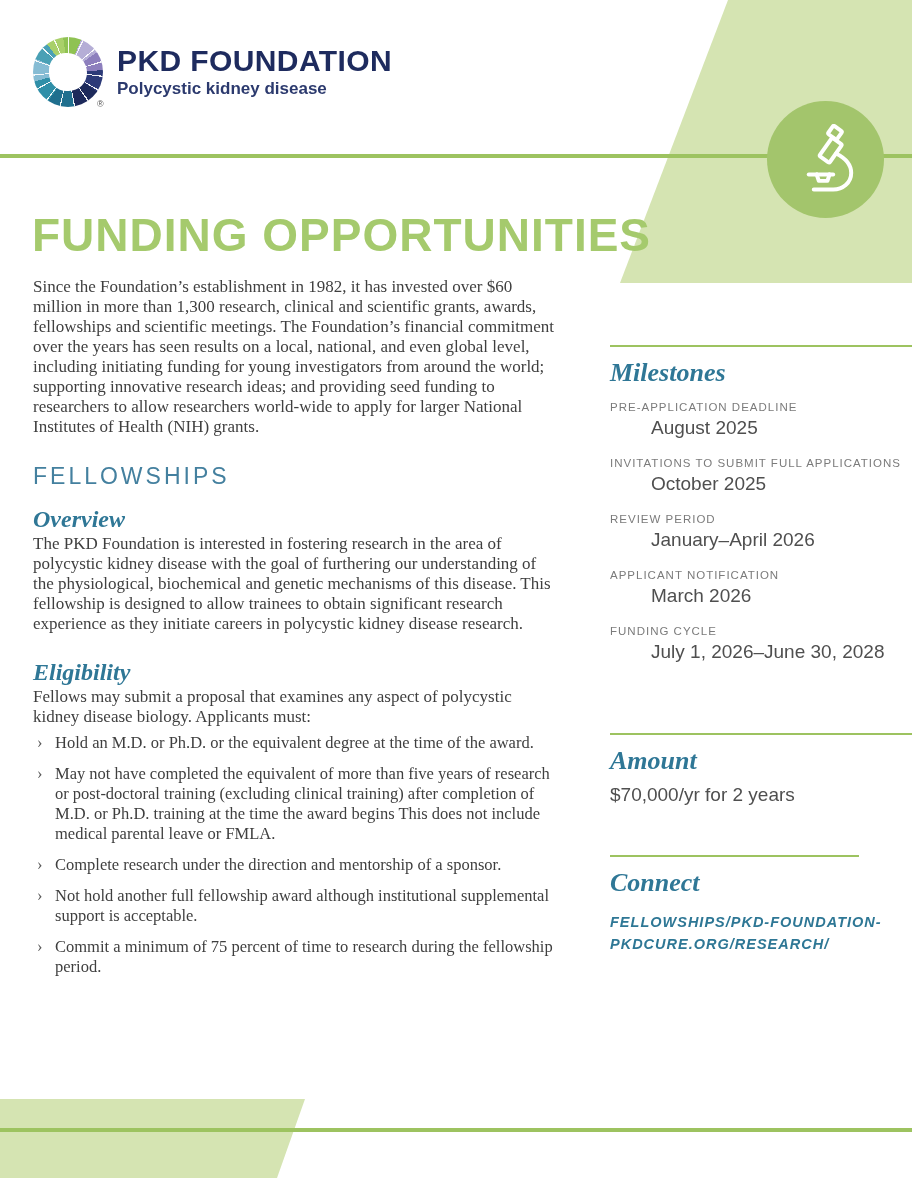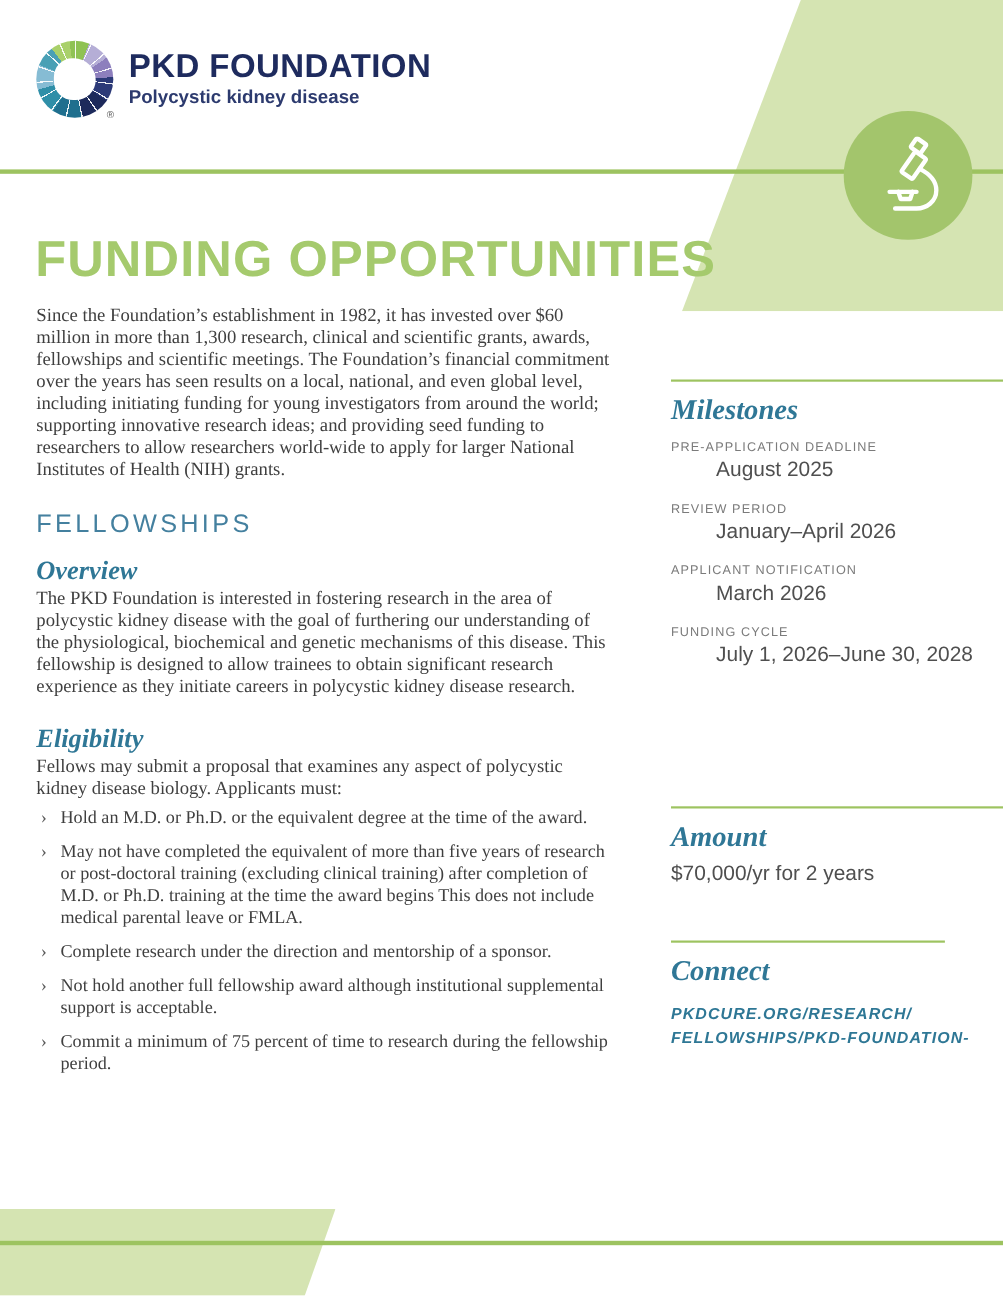--- a/index.html
+++ b/index.html
@@ -145,20 +145,24 @@
     <div class="sb-section sb-milestones">
       <hr class="sb-rule">
       <div class="sub-italic sb-head">Milestones</div>
       <div class="ms-list">
 
           <div class="ms-item">
             <div class="label">PRE-APPLICATION DEADLINE</div>
             <div class="value">August 2025</div>
           </div>
 
+          <div class="ms-item">
+            <div class="label">INVITATIONS TO SUBMIT FULL APPLICATIONS</div>
+            <div class="value">October 2025</div>
+          </div>
 
           <div class="ms-item">
             <div class="label">REVIEW PERIOD</div>
             <div class="value">January–April 2026</div>
           </div>
 
           <div class="ms-item">
             <div class="label">APPLICANT NOTIFICATION</div>
             <div class="value">March 2026</div>
           </div>
@@ -174,21 +178,21 @@
       <hr class="sb-rule">
       <div class="sub-italic sb-head">Amount</div>
       <div class="amount-value">$70,000/yr for 2 years</div>
     </div>
 
     <div class="sb-section sb-connect">
       <hr class="sb-rule">
       <div class="sub-italic sb-head">Connect</div>
       <a href="#" class="connect-link">
 
+          <div>FELLOWSHIPS/PKD-FOUNDATION-</div>
+
           <div>PKDCURE.ORG/RESEARCH/</div>
-
-          <div>FELLOWSHIPS/PKD-FOUNDATION-</div>
 
         </a>
     </div>
 
   </div>
 </div>
 
 </body></html>

